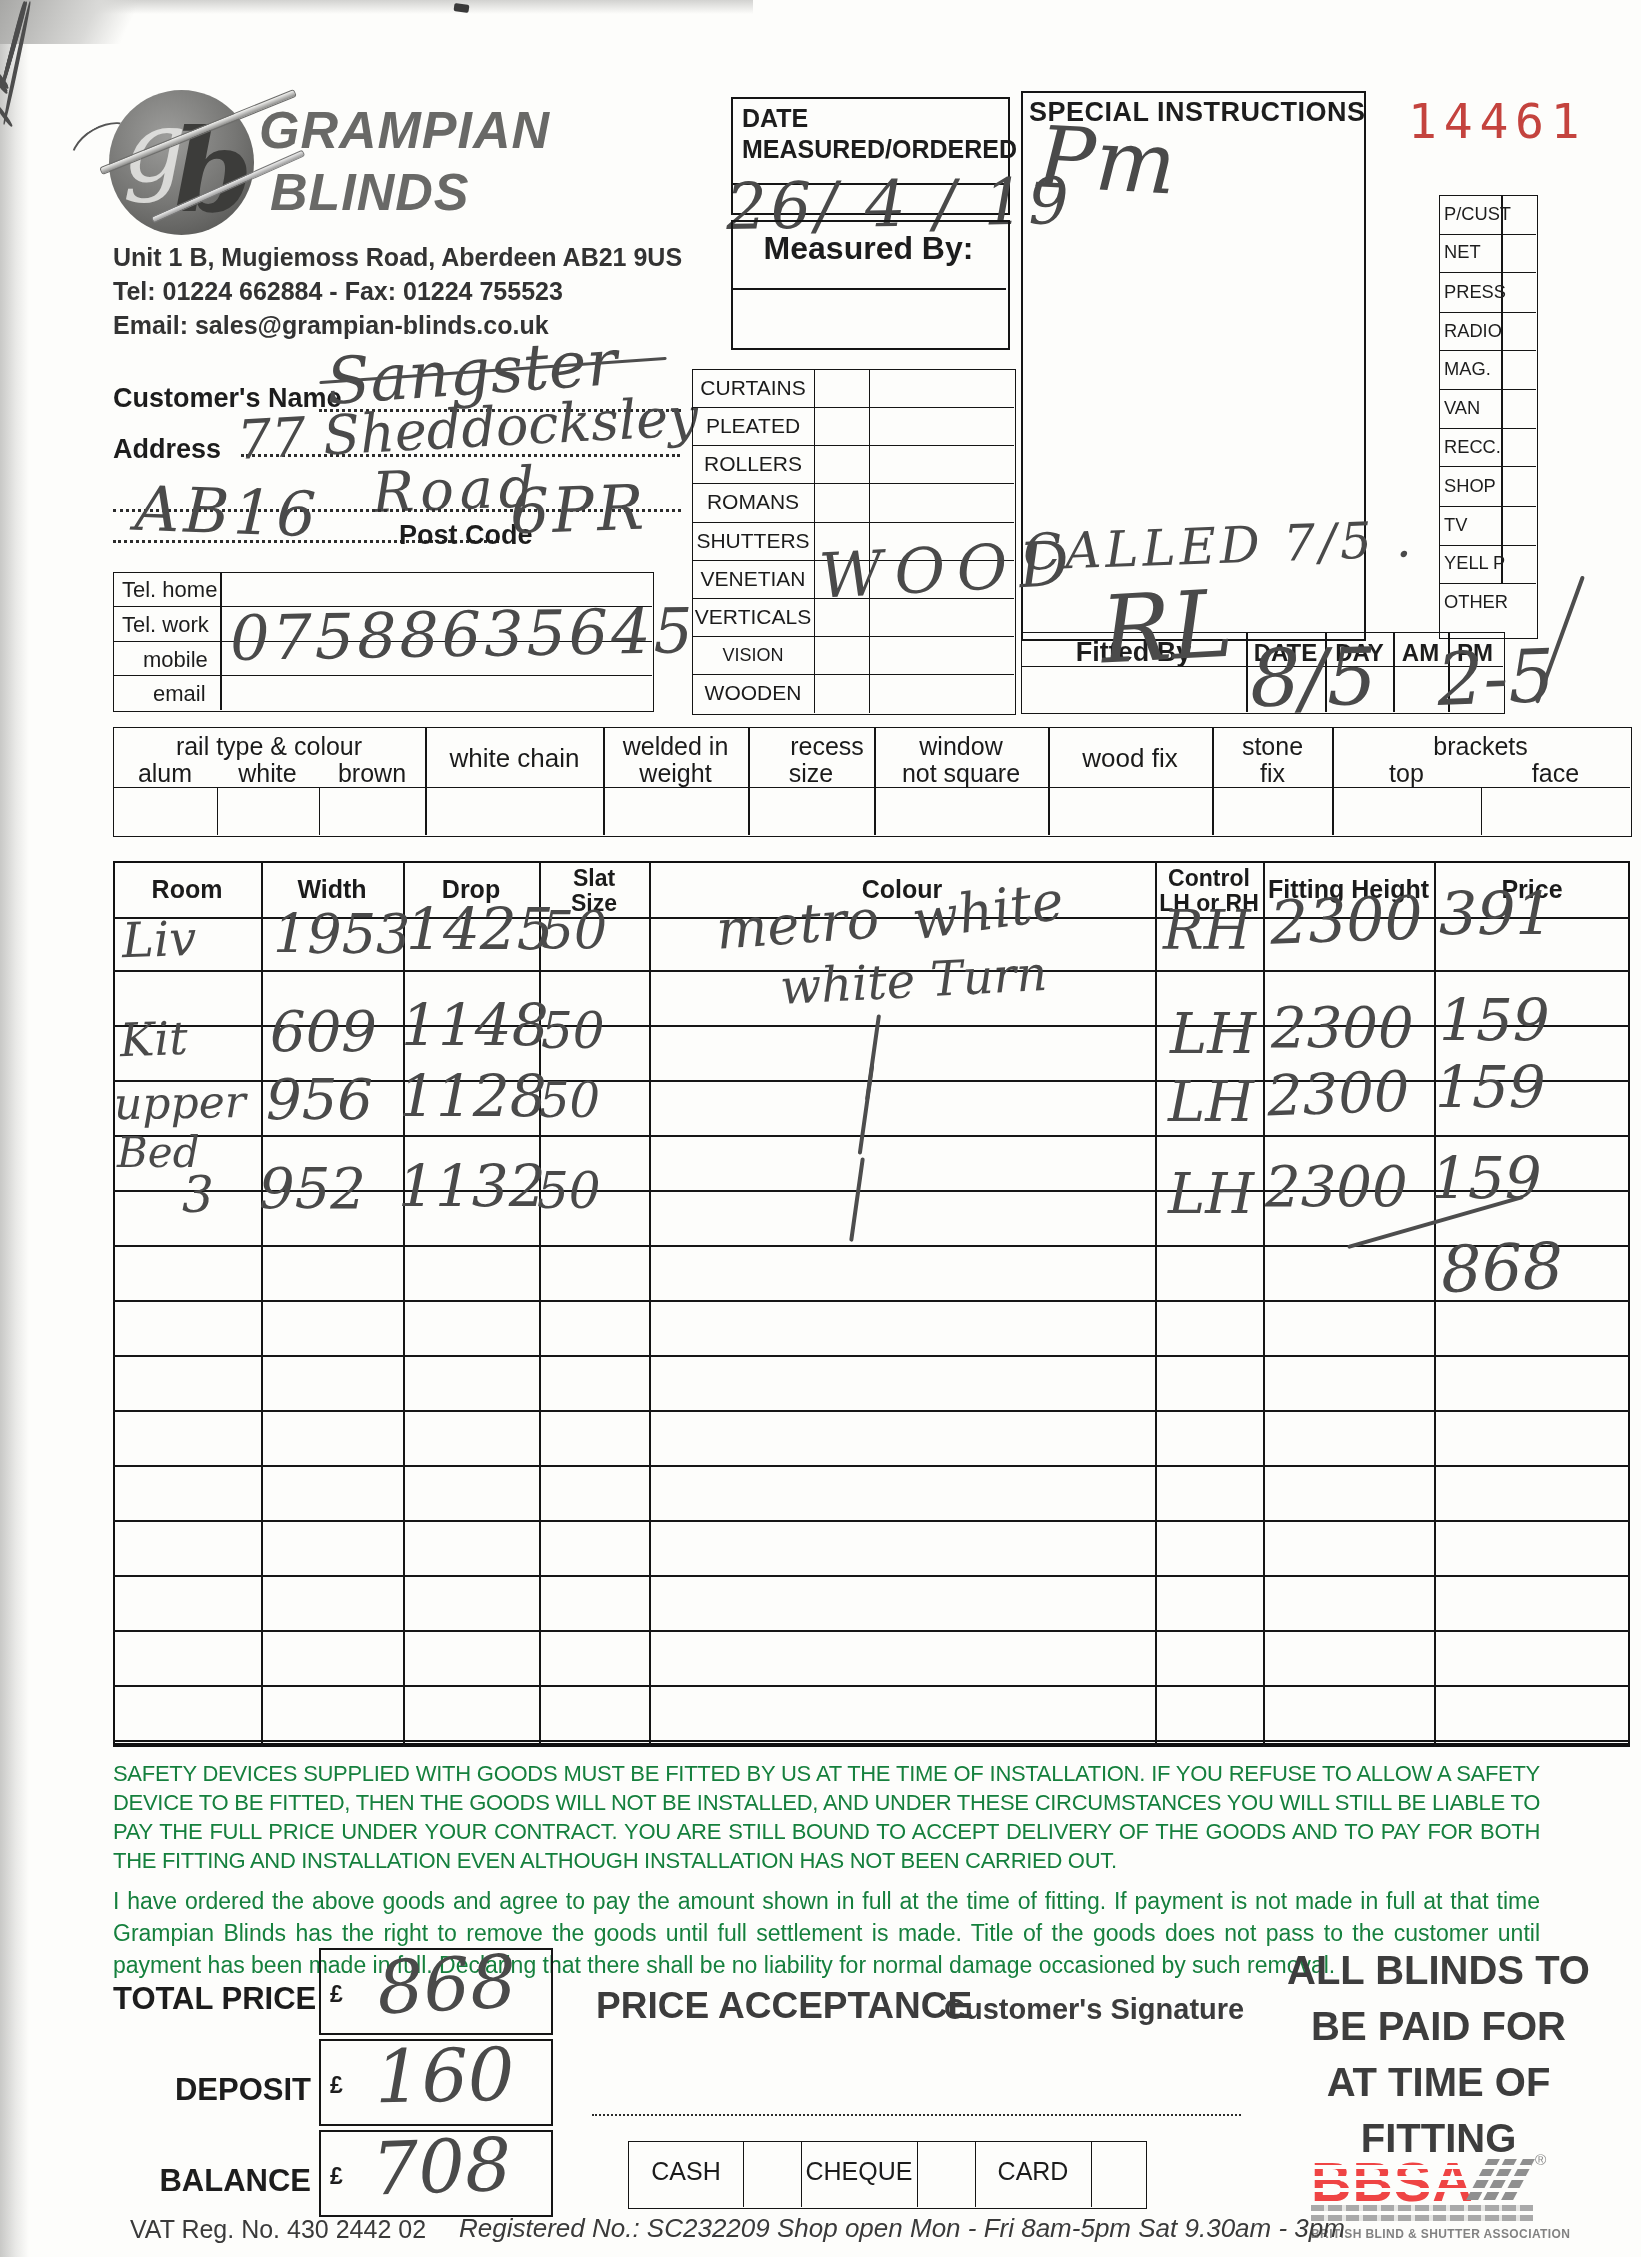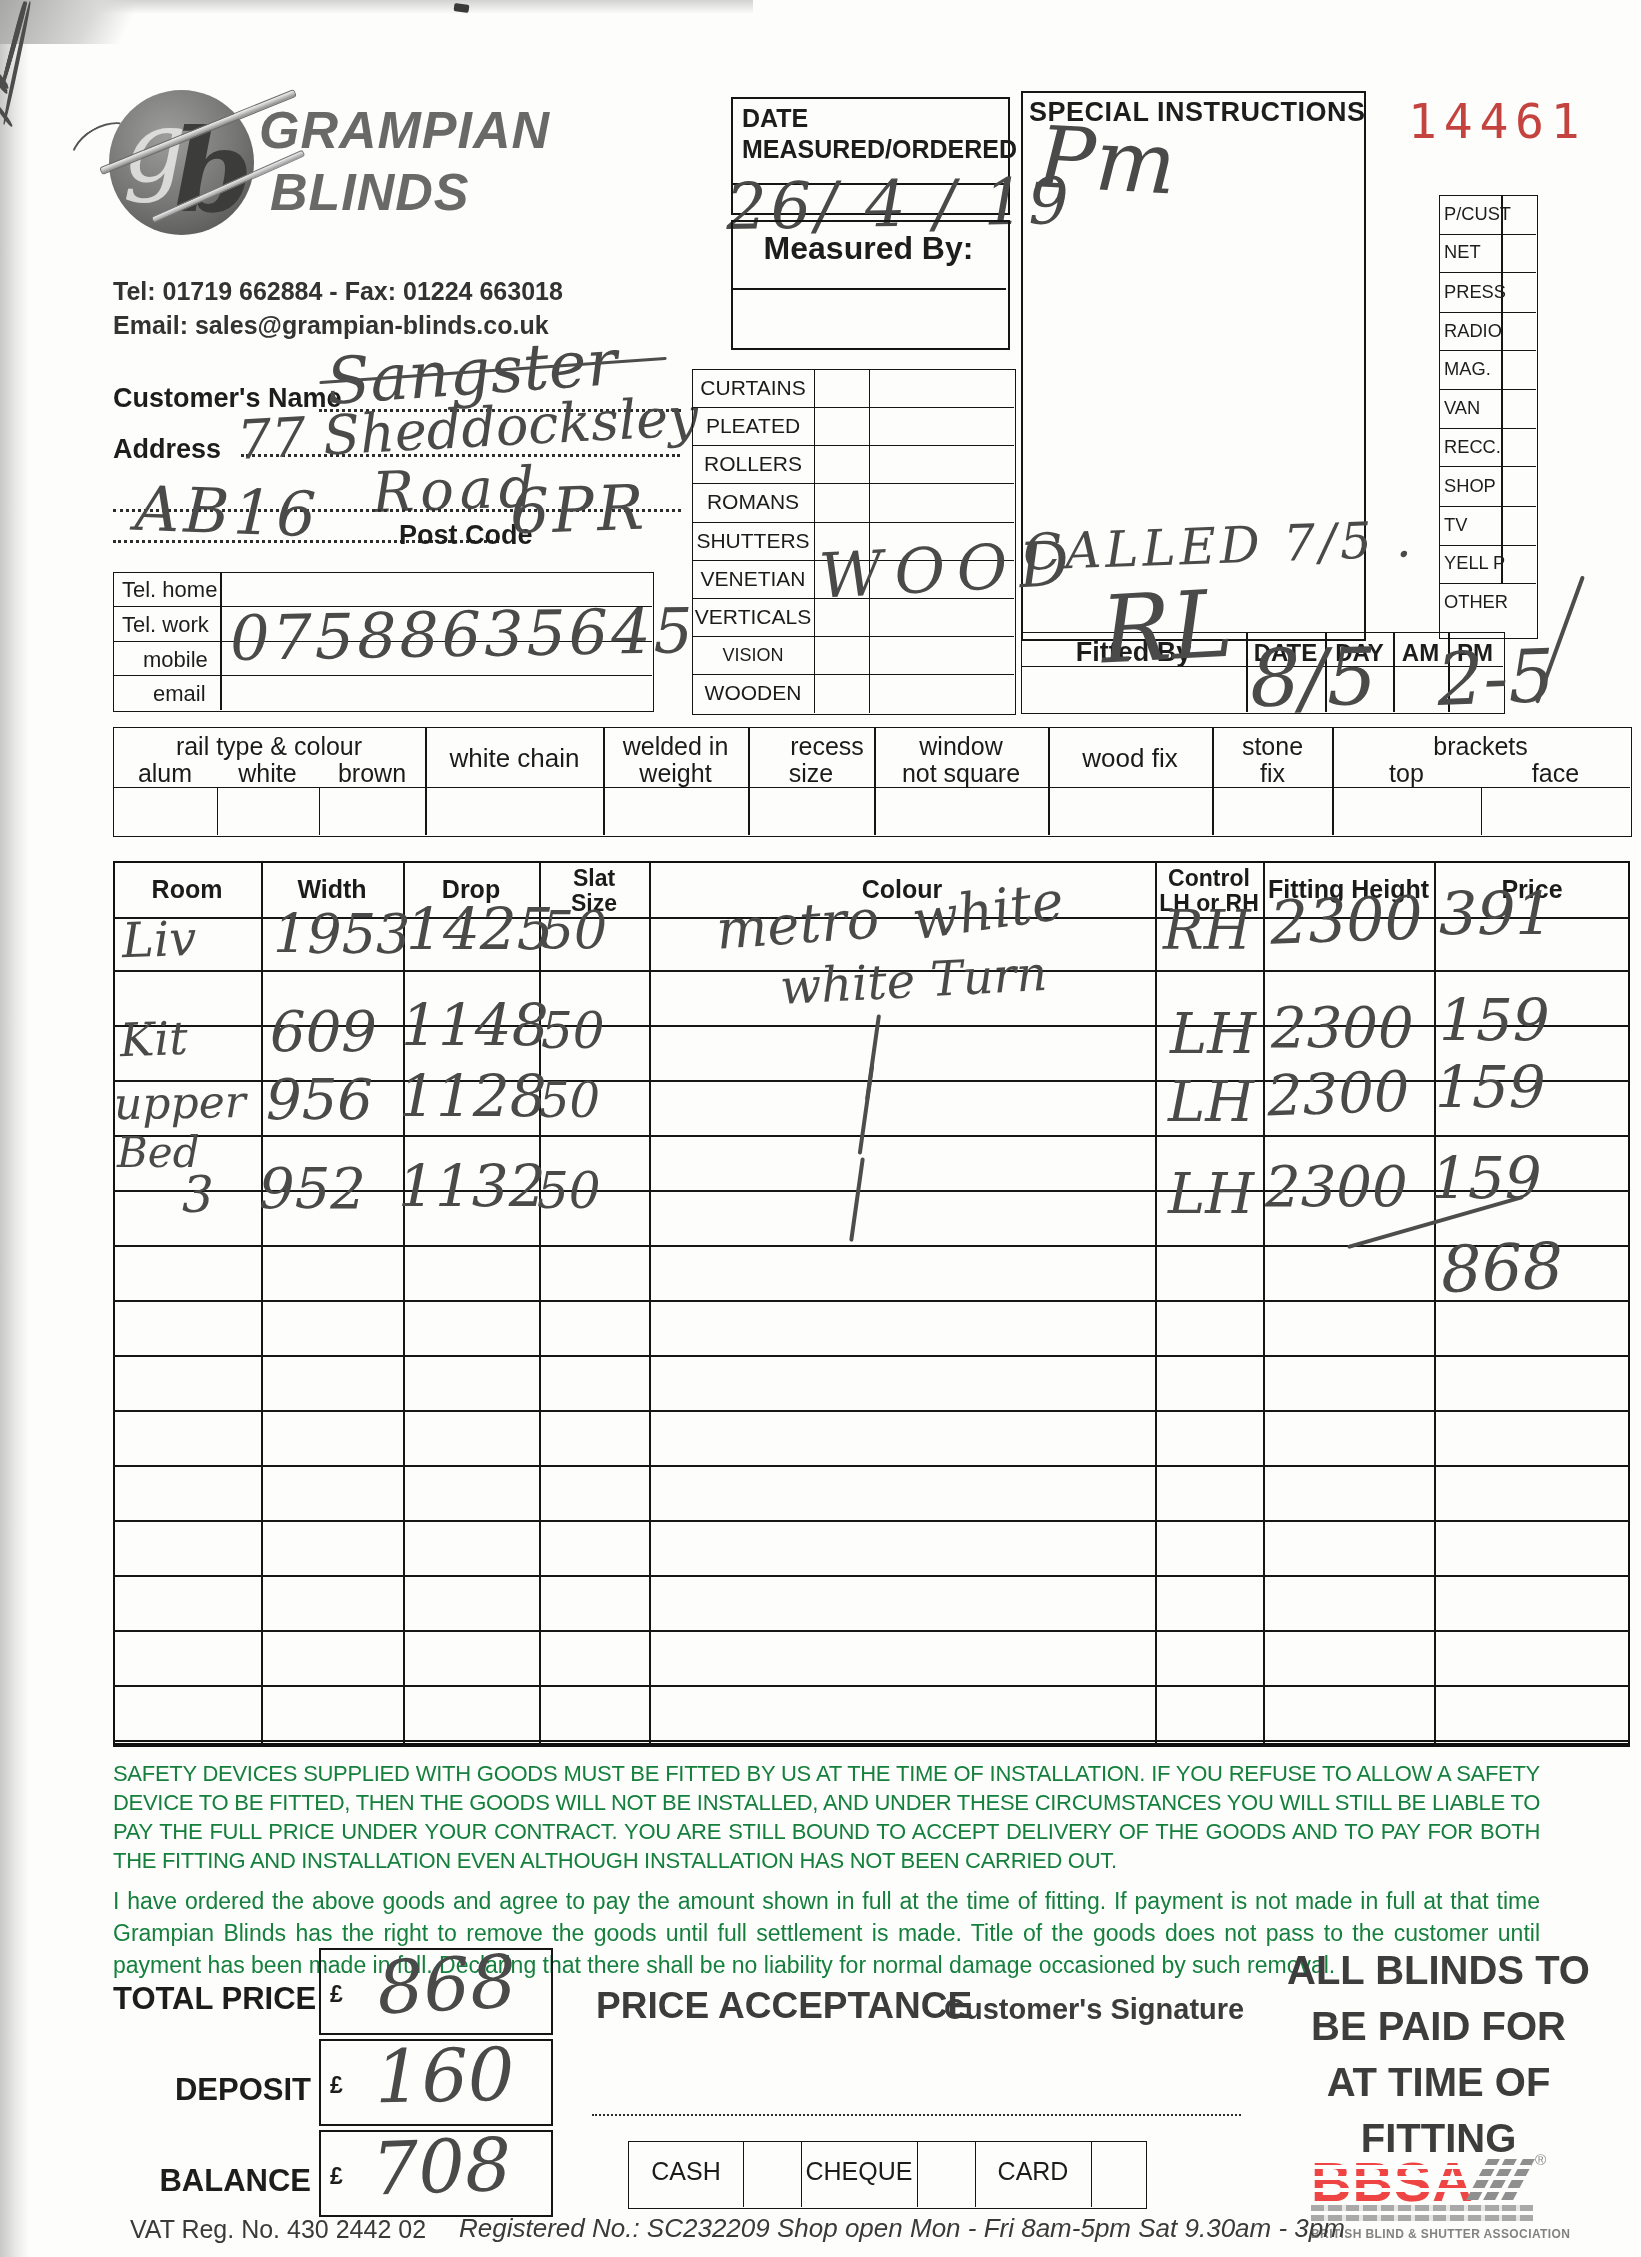--- a/index.html
+++ b/index.html
@@ -41,21 +41,22 @@
   <div class="abs" style="left:93px;top:128px;width:208px;height:5.8px;background:linear-gradient(#f2f2f0,#8a8a88);
               border:1px solid #6d6d6b;transform:rotate(-22deg);border-radius:2.9px;"></div>
   <div class="abs" style="left:145px;top:183px;width:164px;height:4.8px;background:linear-gradient(#eee,#999);
               border:1px solid #777;transform:rotate(-24deg);border-radius:2.9px;"></div>
   <div class="abs" style="left:68px;top:126px;width:68px;height:42px;border:2.9px solid #555;border-color:#555 transparent transparent transparent;
               border-radius:50%;transform:rotate(-30deg);"></div>
 
   <div class="lbl" style="left:259px;top:100px;font-size:52px;font-style:italic;font-weight:800;color:#696967;letter-spacing:1px;">GRAMPIAN</div>
   <div class="lbl" style="left:270px;top:162px;font-size:52px;font-style:italic;font-weight:800;color:#696967;letter-spacing:1px;">BLINDS</div>
 
-  <div class="lbl" style="left:113px;top:277px;font-size:25px;color:#333;">Tel: 01719 662884   -   Fax: 01224 663018</div>
+  <div class="lbl" style="left:113px;top:243px;font-size:25px;color:#333;">Unit 1 B, Mugiemoss Road, Aberdeen AB21 9US</div>
+  <div class="lbl" style="left:113px;top:277px;font-size:25px;color:#333;">Tel: 01224 662884   -   Fax: 01224 755523</div>
   <div class="lbl" style="left:113px;top:311px;font-size:25px;color:#333;">Email: sales@grampian-blinds.co.uk</div>
 
   <div class="box" style="left:731px;top:97px;width:275px;height:114px;"></div>
   <div class="lbl" style="left:742px;top:104px;font-size:25px;">DATE</div>
   <div class="lbl" style="left:742px;top:135px;font-size:25px;text-align:center;">MEASURED/ORDERED</div>
   <div class="hline" style="left:731px;top:183px;width:275px;"></div>
   <div class="hw" style="left:726px;top:172px;font-size:64px;letter-spacing:3.9px;transform:rotate(-1deg);">26/ 4 / 19</div>
 
   <div class="box" style="left:731px;top:220px;width:275px;height:126px;"></div>
   <div class="lbl" style="left:731px;top:230px;width:275px;text-align:center;font-size:32px;">Measured By:</div>

